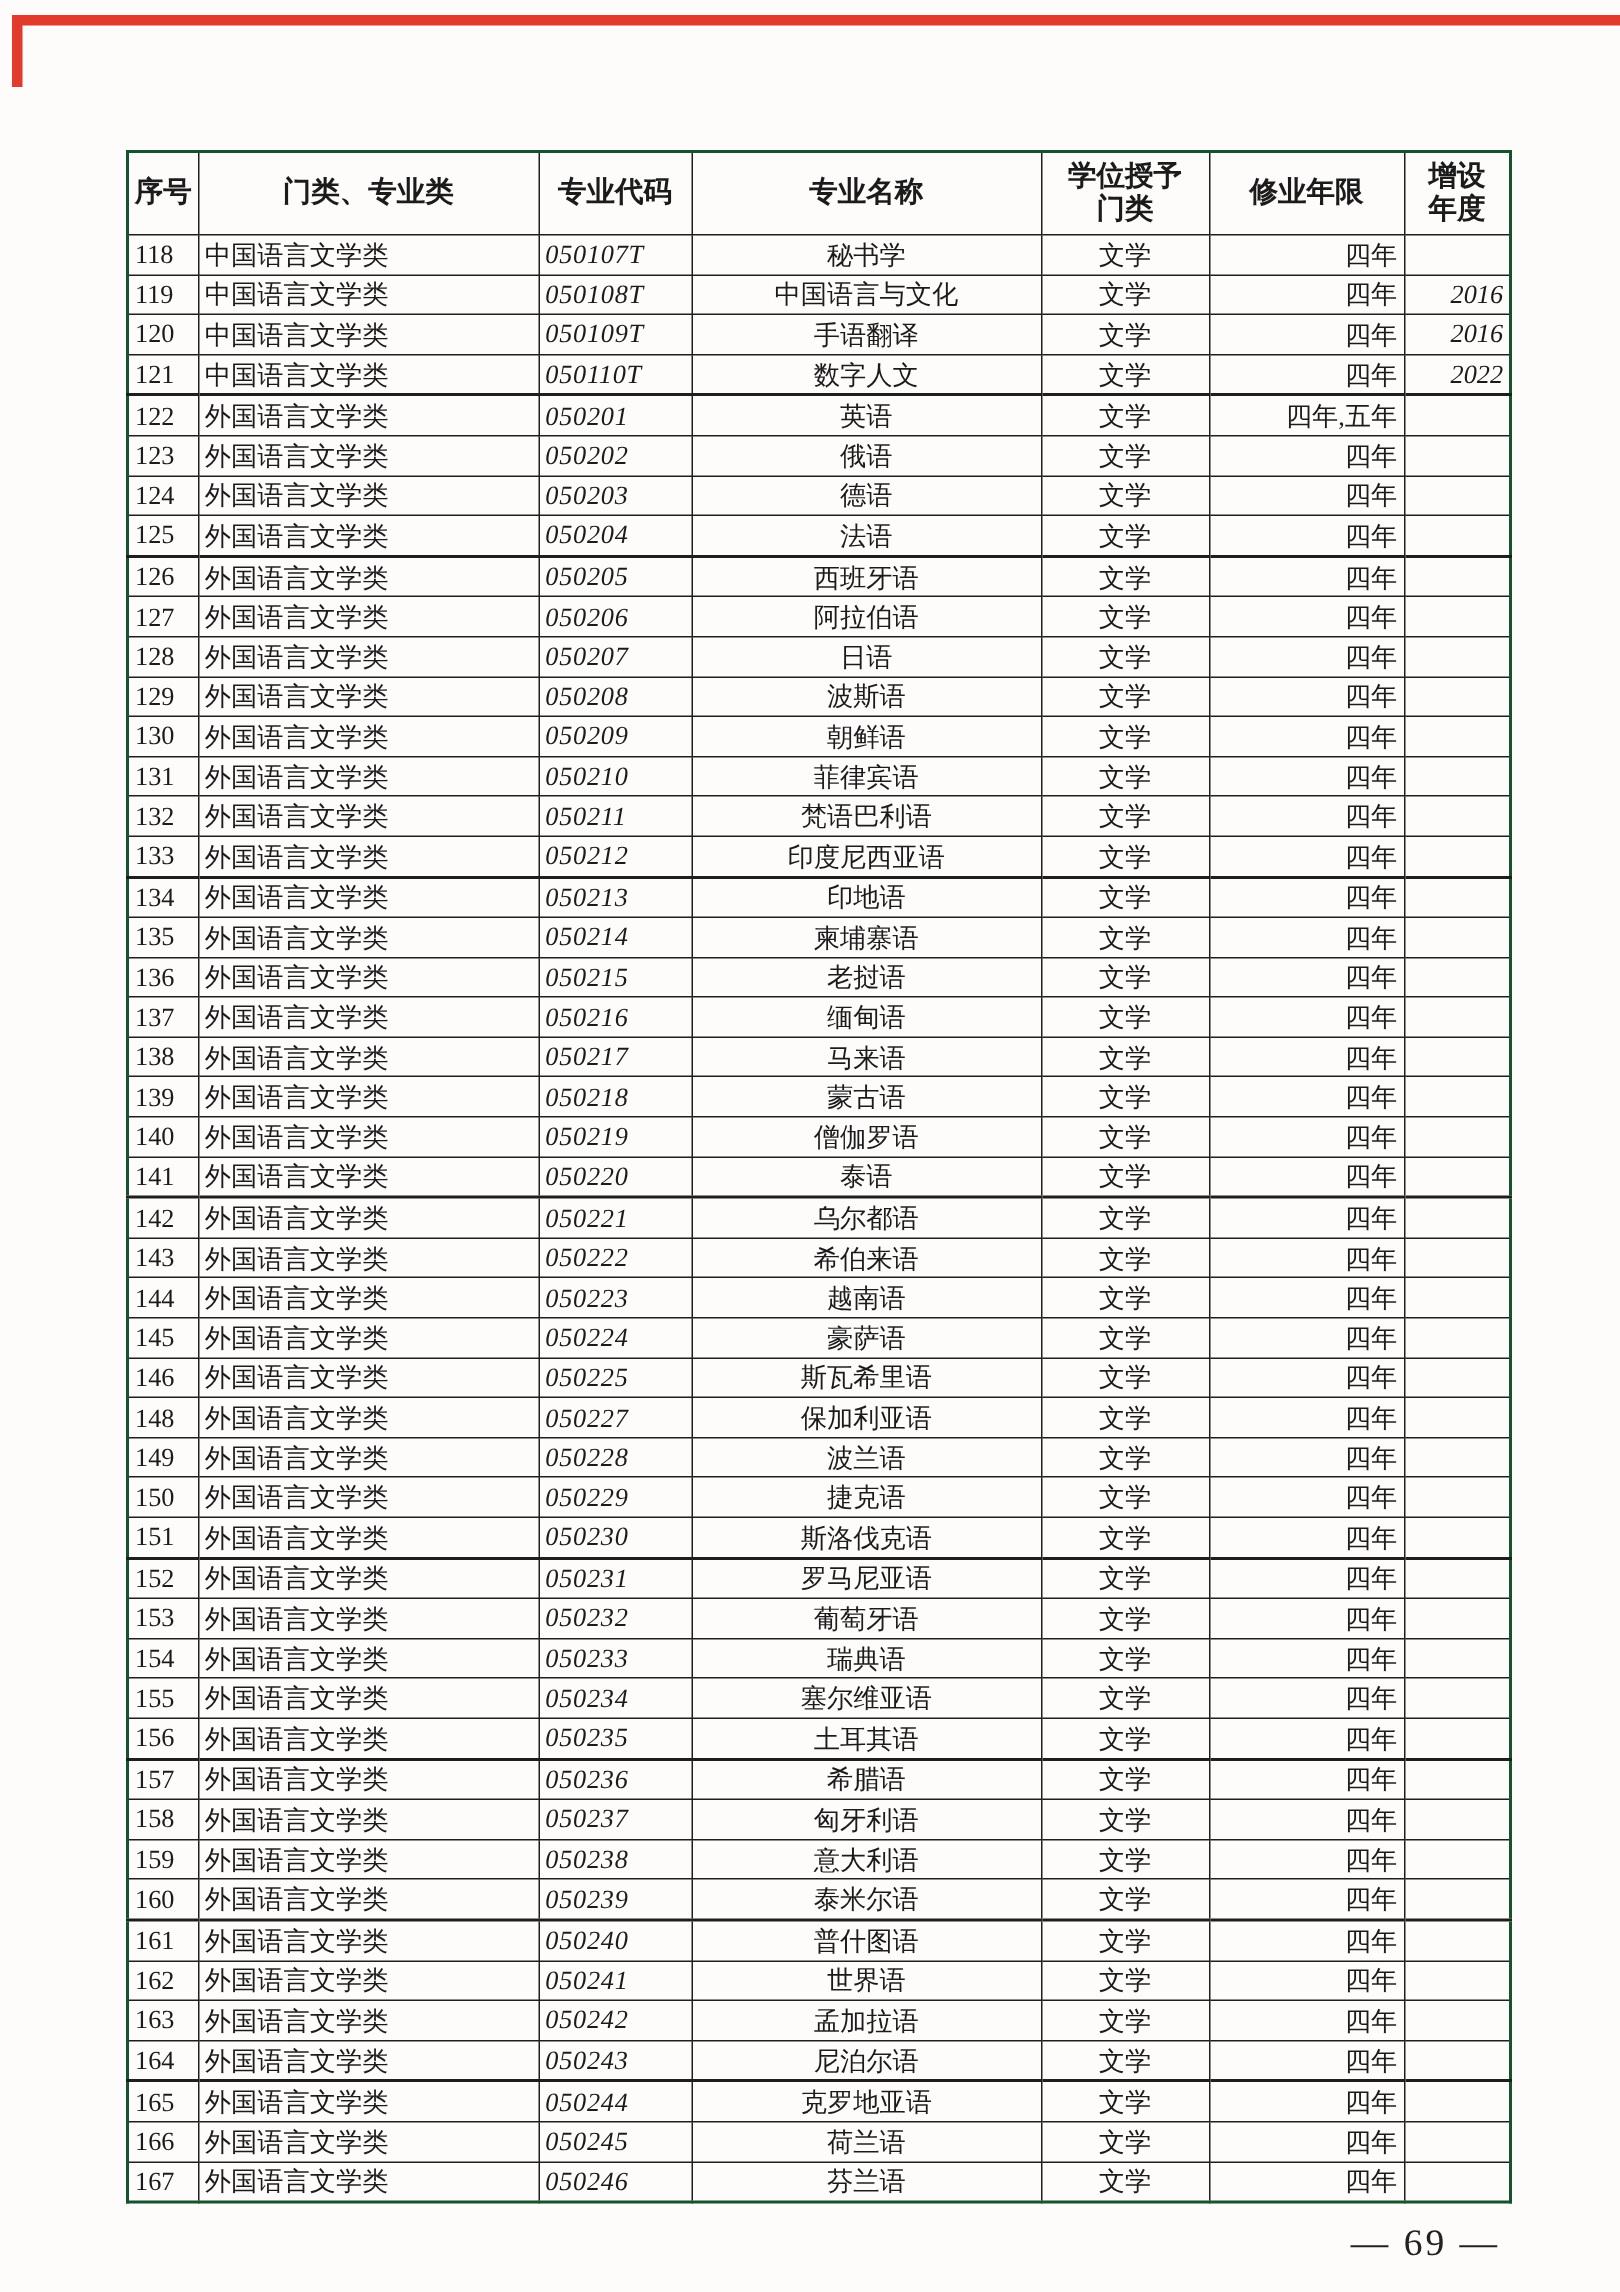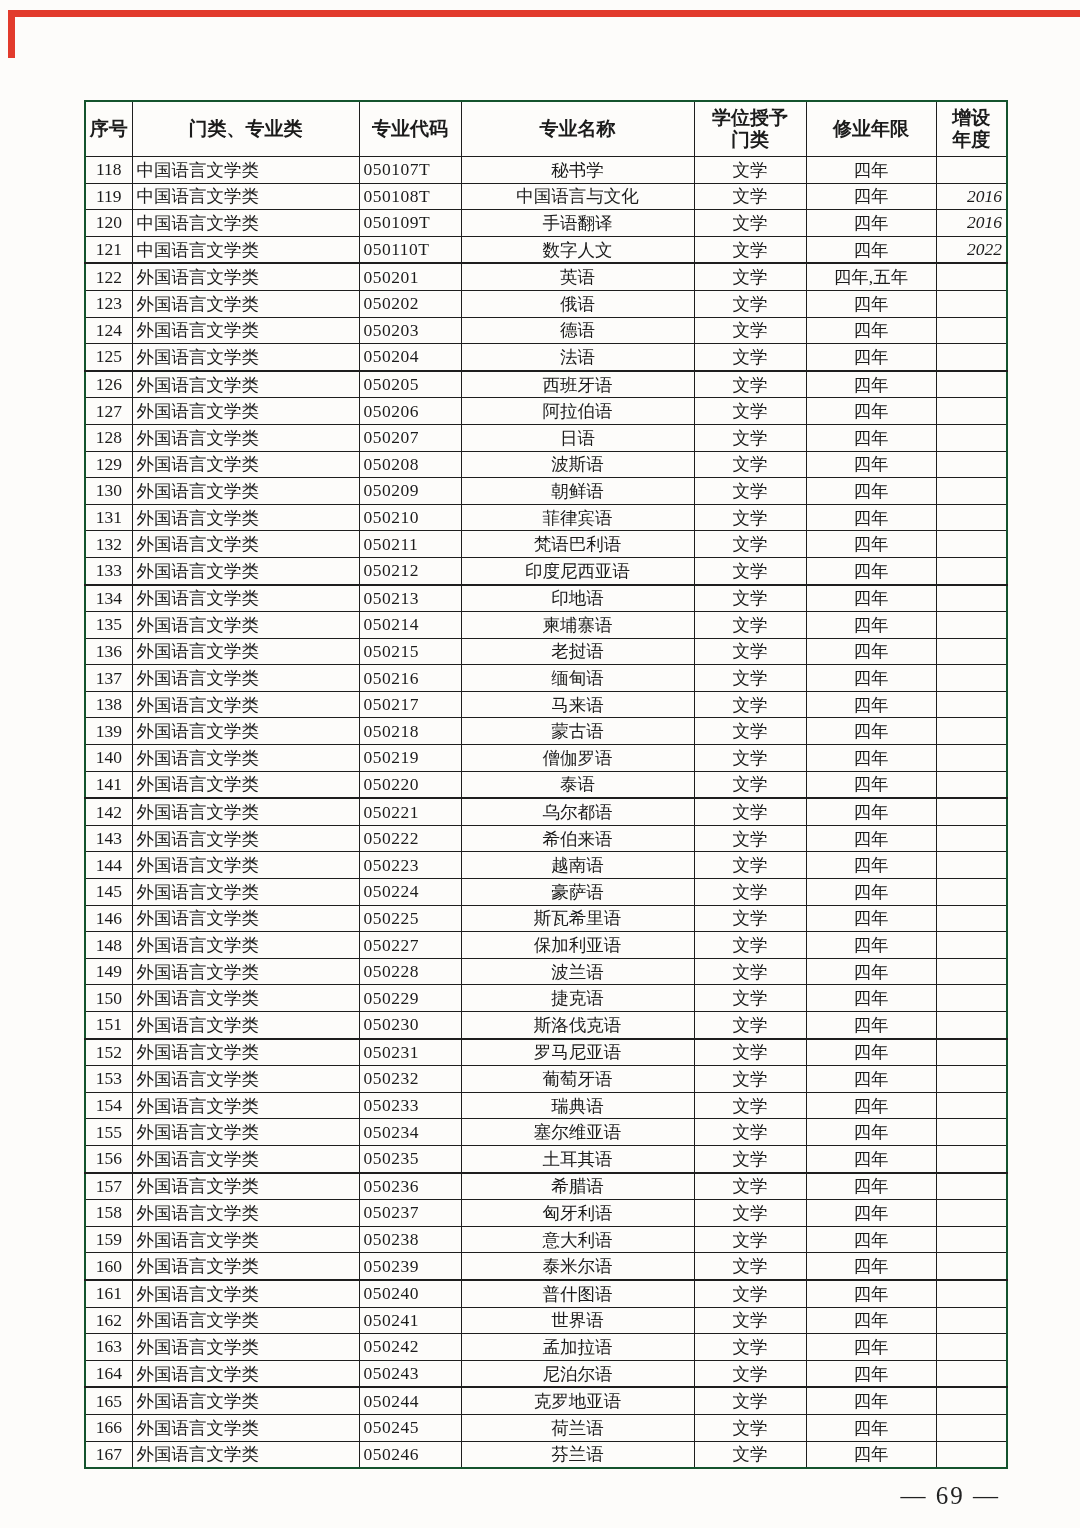--- a/index.html
+++ b/index.html
@@ -30,26 +30,26 @@
     white-space:pre-line;
     padding:0 2px;
   }
   .grid tbody td{
     height:25.6px;
     font-size:17.5px;
     vertical-align:middle;
     padding:0 4px;
   }
   .grid tr.thick td{border-bottom-width:2.5px;}
-  td.c-num{text-align:center;padding:0 2px;margin-top:28px;}
+  td.c-num{text-align:left;padding:0 2px;margin-top:28px;}
   td.c-cat{text-align:left;padding-left:5px;}
-  td.c-code{text-align:left;padding-left:6px;letter-spacing:.5px;}
+  td.c-code{text-align:left;padding-left:6px;letter-spacing:.5px;font-style:italic;}
   td.c-name{text-align:center;padding-left:8px;}
   td.c-deg{text-align:center;font-family:Liberation Serif, serif;}
-  td.c-dur{text-align:center;}
+  td.c-dur{text-align:right;}
   td.c-year{text-align:right;font-style:italic;}
 
   .page-number{
     position:absolute;top:1458px;left:0;width:1000px;
     text-align:right;
     font-size:25px;letter-spacing:2px;
     color:#222;
     margin-top:24px;
   }
 </style>

